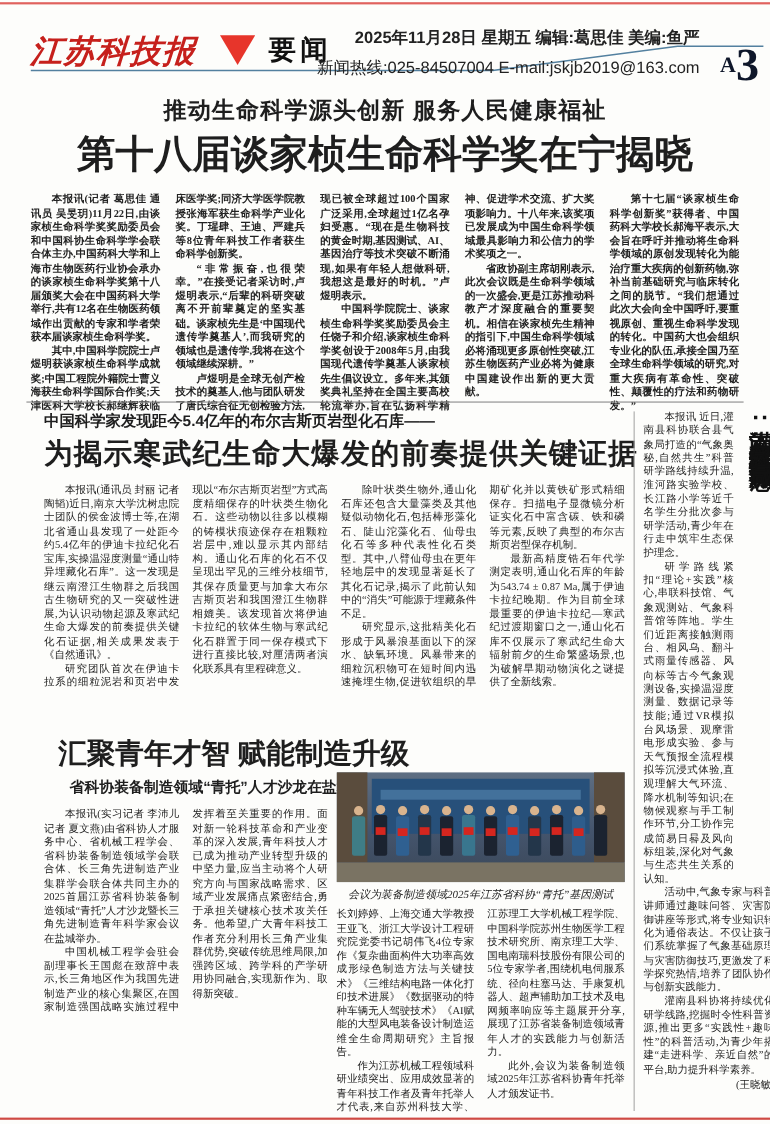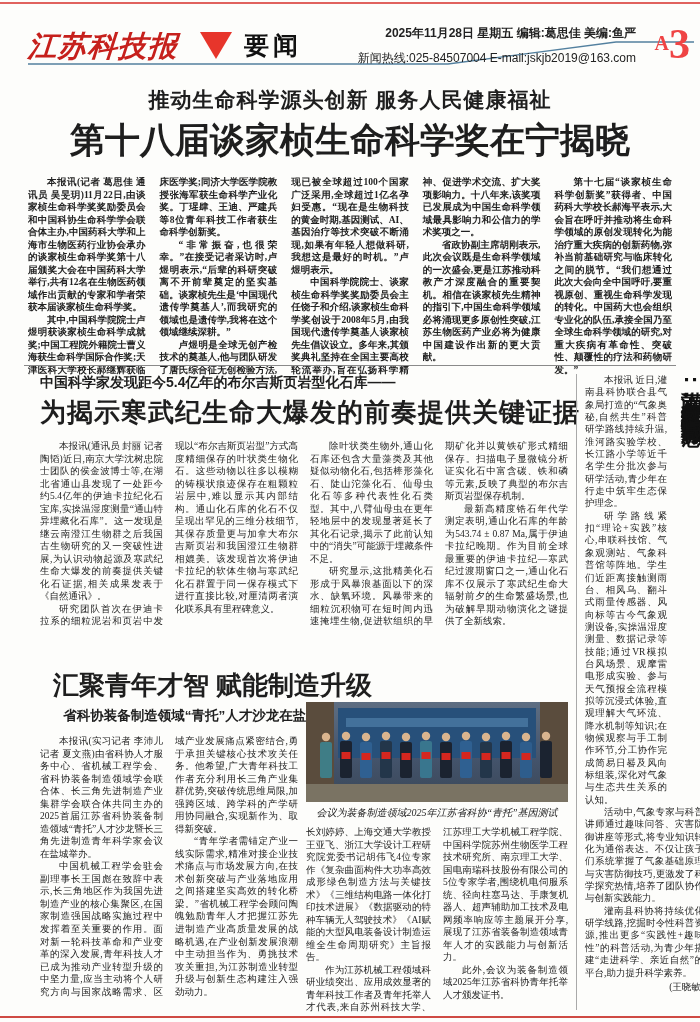--- a/index.html
+++ b/index.html
@@ -11,24 +11,24 @@
 
   
   .masthead { position:absolute; left:28px; top:27px; color:#c6201c; font-size:29px;
               font-weight:bold; font-style:italic; letter-spacing:1px;
               font-family:"Liberation Serif", serif; transform:skewX(-4deg); }
   .triangle { position:absolute; left:200px; top:32px; width:0; height:0;
               border-left:16px solid transparent; border-right:16px solid transparent;
               border-top:27px solid #e7352b; }
   .section-title { position:absolute; left:244px; top:29px; font-size:25px; font-weight:900;
               letter-spacing:4px; font-family:"Liberation Sans", sans-serif; color:#111; }
-  .header-right { position:absolute; right:64px; top:25px; text-align:right; font-size:12px;
+  .header-right { position:absolute; right:64px; top:25px; text-align:right; font-size:15px;
               color:#222; font-family:"Liberation Sans", sans-serif; }
   .header-right .row1 { margin-bottom:8px; font-weight:bold; }
-  .page-num { position:absolute; right:10px; top:20px; color:#ef4444; }
+  .page-num { position:absolute; right:10px; top:36px; color:#0f172a; }
   .page-num .letter { font-size:20px; font-weight:bold; vertical-align:8px; }
   .page-num .num { font-size:42px; font-weight:900; font-family:"Liberation Serif", serif; }
   .header-rule-svg { position:absolute; left:0; top:0; width:700px; height:75px; }
 
   
   .a1 { position:absolute; left:28px; top:86px; width:644px; }
   .kicker1 { text-align:center; font-size:21px; font-weight:700; letter-spacing:1px;
              font-family:"Liberation Sans", sans-serif; }
   .headline1 { margin:3px 0 12px; text-align:center; font-size:35px; font-weight:900;
              font-family:"Liberation Sans", sans-serif; letter-spacing:0; white-space:nowrap; }
@@ -119,21 +119,20 @@
           <p>最新高精度锆石年代学测定表明,通山化石库的年龄为543.74 ± 0.87 Ma,属于伊迪卡拉纪晚期。作为目前全球最重要的伊迪卡拉纪—寒武纪过渡期窗口之一,通山化石库不仅展示了寒武纪生命大辐射前夕的生命繁盛场景,也为破解早期动物演化之谜提供了全新线索。</p>
         </div>
       </article>
 
       <article class="a3">
         <h2 class="headline3">汇聚青年才智 赋能制造升级</h2>
         <div class="subhead">省科协装备制造领域“青托”人才沙龙在盐城举办</div>
         <div class="bodytext a3-left-body">
           <p>本报讯(实习记者 李沛儿 记者 夏文燕)由省科协人才服务中心、省机械工程学会、省科协装备制造领域学会联合体、长三角先进制造产业集群学会联合体共同主办的2025首届江苏省科协装备制造领域“青托”人才沙龙暨长三角先进制造青年科学家会议在盐城举办。</p>
           <p>中国机械工程学会驻会副理事长王国彪在致辞中表示,长三角地区作为我国先进制造产业的核心集聚区,在国家制造强国战略实施过程中发挥着至关重要的作用。面对新一轮科技革命和产业变革的深入发展,青年科技人才已成为推动产业转型升级的中坚力量,应当主动将个人研究方向与国家战略需求、区域产业发展痛点紧密结合,勇于承担关键核心技术攻关任务。他希望,广大青年科技工作者充分利用长三角产业集群优势,突破传统思维局限,加强跨区域、跨学科的产学研用协同融合,实现新作为、取得新突破。</p>
-          <p>“青年学者需锚定产业一线实际需求,精准对接企业技术痛点与市场发展方向,在技术创新突破与产业落地应用之间搭建坚实高效的转化桥梁。”省机械工程学会顾问陶魄勉励青年人才把握江苏先进制造产业高质量发展的战略机遇,在产业创新发展浪潮中主动担当作为、勇挑技术攻关重担,为江苏制造业转型升级与创新生态构建注入强劲动力。</p>
 
         </div>
         <div class="a3-right">
           <figure>
             <svg viewBox="0 0 262 100" width="262" height="100" preserveAspectRatio="none">
               <defs>
                 <linearGradient id="pg" x1="0" y1="0" x2="0" y2="1">
                   <stop offset="0" stop-color="#5e6e82"></stop>
                   <stop offset="0.55" stop-color="#44546c"></stop>
                   <stop offset="1" stop-color="#3a4758"></stop>

